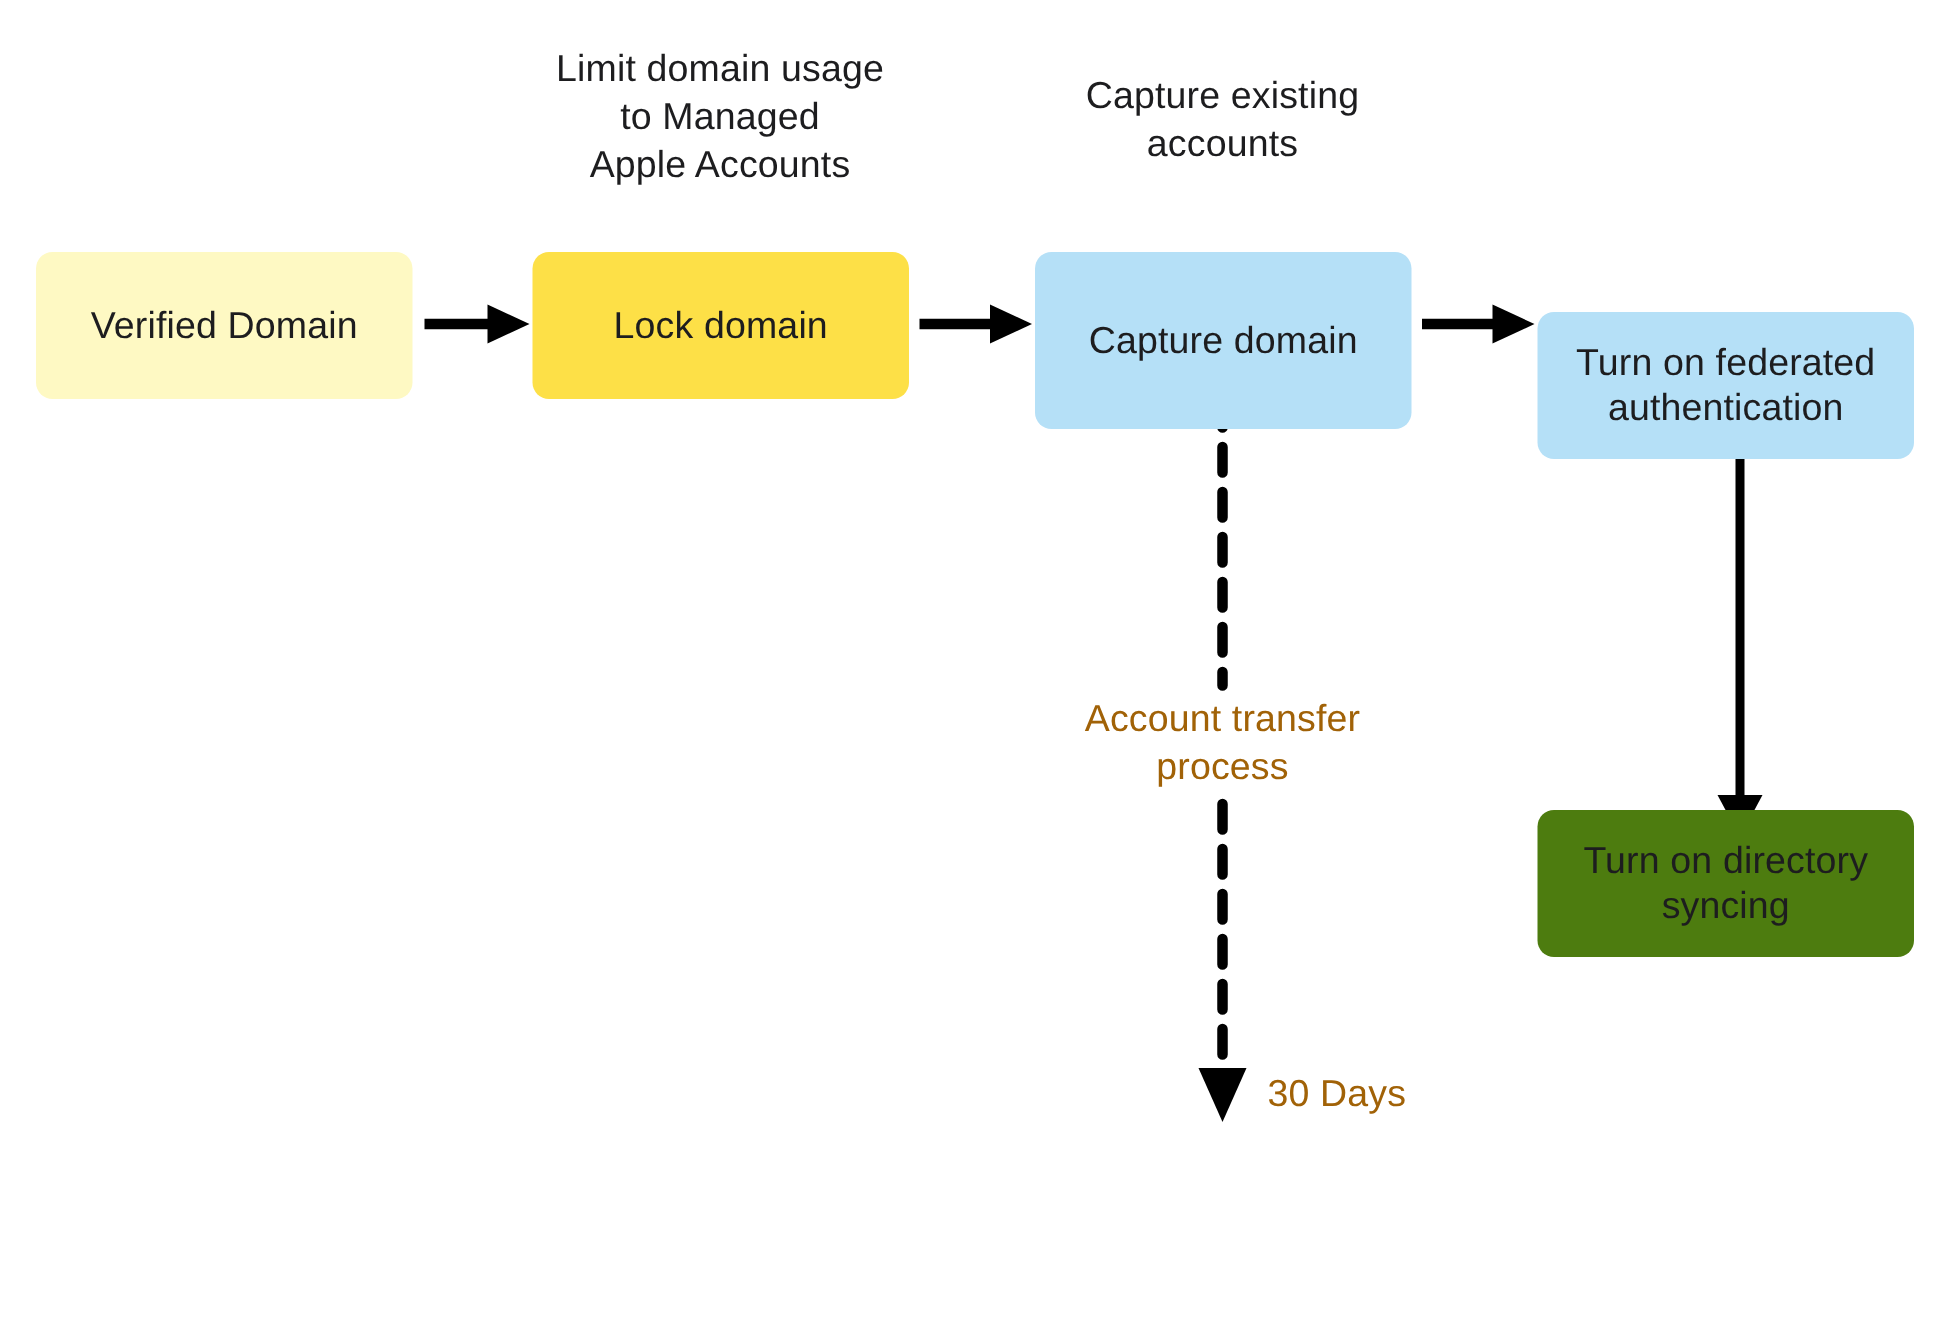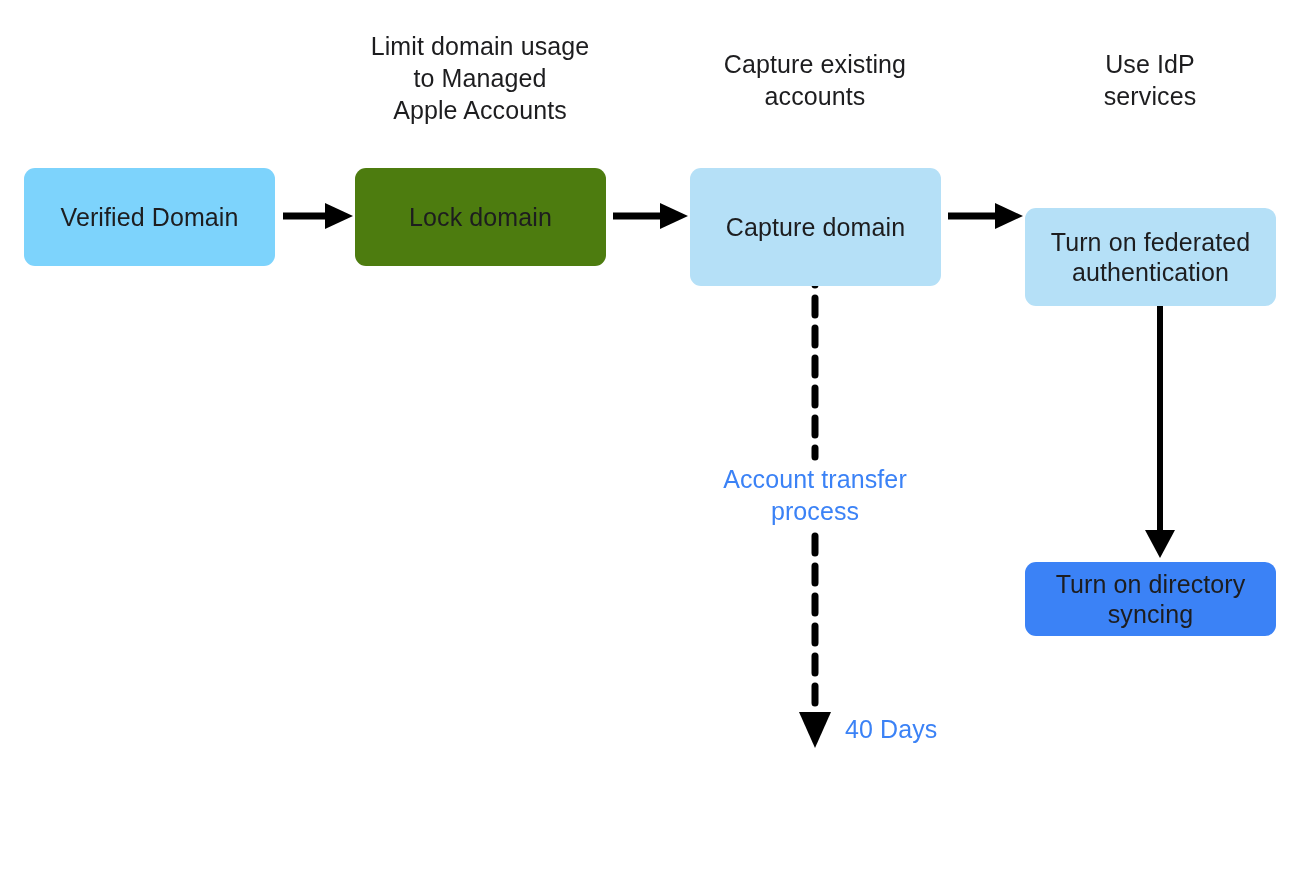--- a/index.html
+++ b/index.html
@@ -48,21 +48,21 @@
     font-size: 25px;
     line-height: 1.28;
     color: #1d1d1f;
     letter-spacing: 0.1px;
   }
   .edge-label {
     position: absolute;
     text-align: center;
     font-size: 25px;
     line-height: 1.28;
-    color: #3b82f6;
+    color: #a16207;
     letter-spacing: 0.1px;
   }
 </style>
 </head>
 <body>
 
 <div id="canvas">
 
   <svg id="svg-layer" viewBox="0 0 1296 896">
 
@@ -90,30 +90,29 @@
       <line x1="815" y1="268" x2="815" y2="457" stroke="#000000" stroke-width="7" stroke-dasharray="17 13" stroke-linecap="round"></line>
       <line x1="815" y1="536" x2="815" y2="716" stroke="#000000" stroke-width="7" stroke-dasharray="17 13" stroke-linecap="round"></line>
       <polygon points="799,712 831,712 815,748" fill="#000000"></polygon>
     </g>
   </svg>
 
   <div class="caption" style="left:355px; top:30px; width:250px;">Limit domain usage<br>to Managed<br>Apple Accounts</div>
 
   <div class="caption" style="left:690px; top:48px; width:250px;">Capture existing<br>accounts</div>
 
-  <div class="caption" style="left:1025px; top:48px; width:250px;">Use IdP<br>services</div>
 
-  <div class="node" style="left:24px; top:168px; width:251px; height:98px; background:#7dd3fc;">Verified Domain</div>
+  <div class="node" style="left:24px; top:168px; width:251px; height:98px; background:#fef9c3;">Verified Domain</div>
 
-  <div class="node" style="left:355px; top:168px; width:251px; height:98px; background:#4d7c0f;">Lock domain</div>
+  <div class="node" style="left:355px; top:168px; width:251px; height:98px; background:#fde047;">Lock domain</div>
 
   <div class="node" style="left:690px; top:168px; width:251px; height:118px; background:#b5e0f7;">Capture domain</div>
 
   <div class="node" style="left:1025px; top:168px; width:251px; height:98px; background:#b5e0f7;margin-top:40px;">Turn on federated<br>authentication</div>
 
-  <div class="node" style="left:1025px; top:562px; width:251px; height:74px; background:#3b82f6;">Turn on directory<br>syncing</div>
+  <div class="node" style="left:1025px; top:540px; width:251px; height:98px; background:#4d7c0f;">Turn on directory<br>syncing</div>
 
 
   <div class="edge-label" style="left:690px; top:463px; width:250px;">Account transfer<br>process</div>
 
-  <div class="edge-label" style="left:845px; top:713px; width:160px; text-align:left;">40 Days</div>
+  <div class="edge-label" style="left:845px; top:713px; width:160px; text-align:left;">30 Days</div>
 
 </div>
 
 </body></html>

